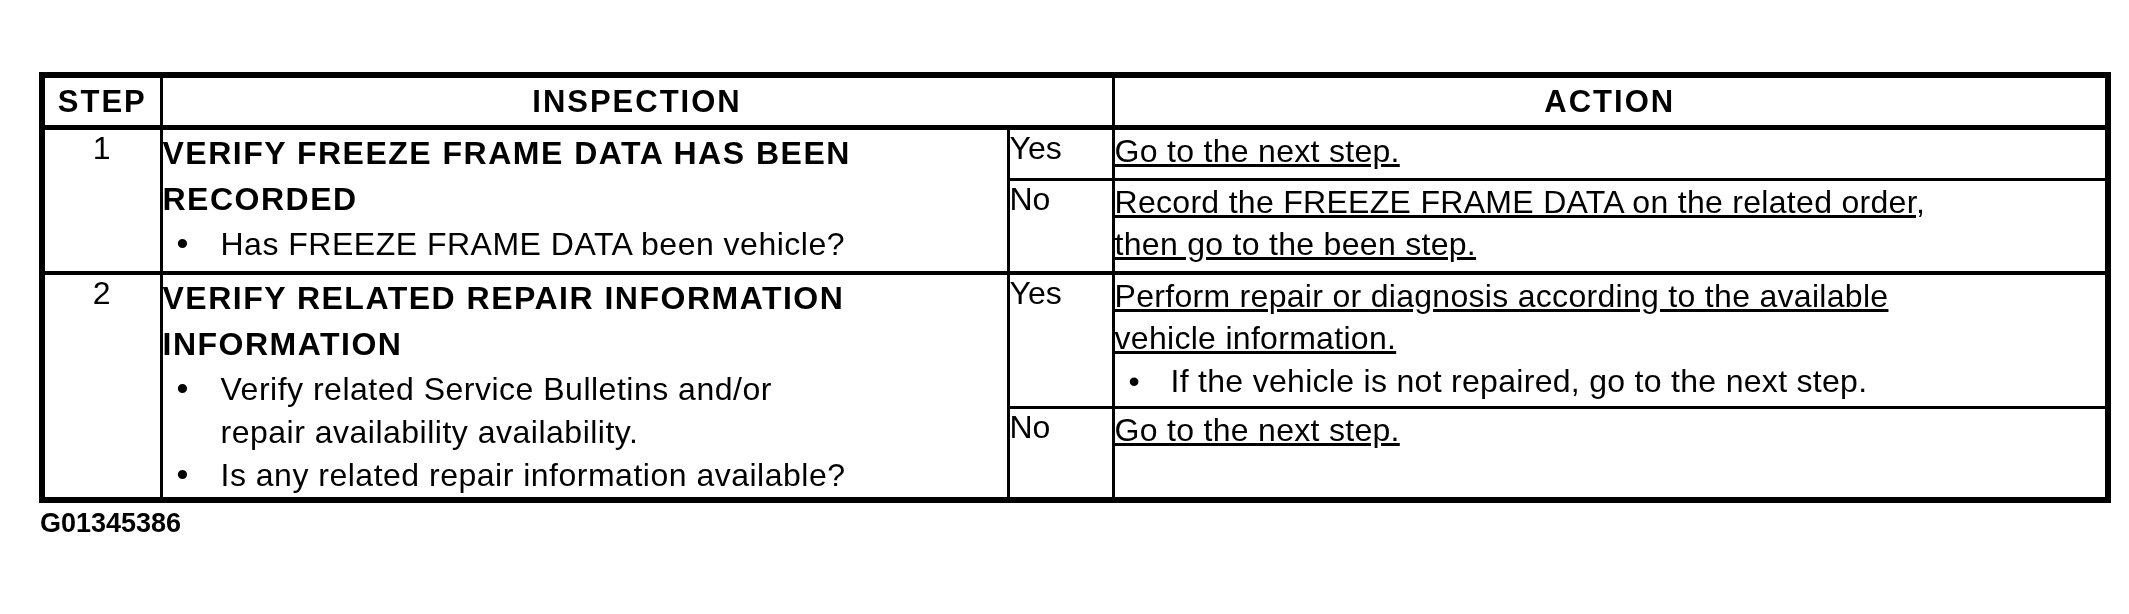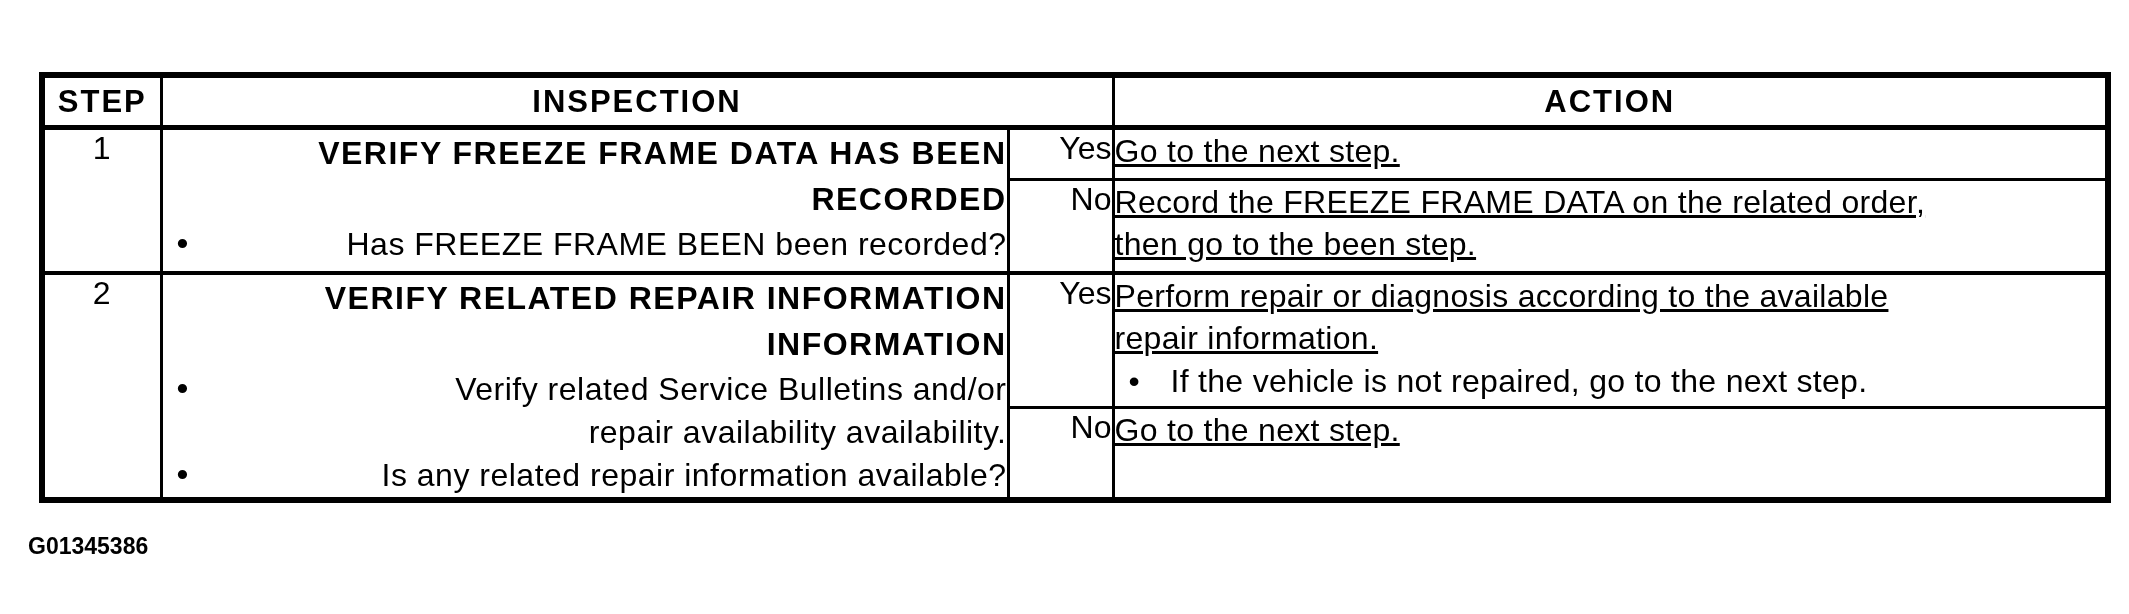--- a/index.html
+++ b/index.html
@@ -45,21 +45,20 @@
   td.stepnum {
     text-align: center;
     font-size: 32px;
     padding-top: 9px;
     letter-spacing: 1px;
   }
   td.insp {
     font-size: 32px;
     padding: 4px 10px 0 14px;
     letter-spacing: 0.5px;
-    text-align: right;
   }
   td.insp .title-line {
     font-weight: bold;
     line-height: 46px;
     letter-spacing: 1.5px;
     white-space: nowrap;
   }
   td.insp .bullets { margin-top: 1px; }
   .bullet {
     position: relative;
@@ -68,41 +67,40 @@
   }
   td.insp .bullet { padding-left: 58px; }
   .bullet .dot {
     position: absolute;
     left: 12px;
     top: -1px;
     font-size: 34px;
   }
   td.insp .bullet .dot { left: 14px; }
   td.yn {
-    text-align: right;
+    text-align: left;
     font-size: 32px;
     padding-top: 8px;
   }
   td.act {
     font-size: 32px;
     padding: 7px 12px 0 13px;
     letter-spacing: 0.3px;
   }
   td.act .act-line { line-height: 42px; white-space: nowrap; text-decoration: underline; }
   td.act .bullet { padding-left: 56px; line-height: 42px; margin-top: 1px; }
   td.act .bullet .dot { left: 14px; top: 0; font-size: 32px; }
   .line { white-space: nowrap; }
   .figid {
     position: absolute;
-    left: 28px;
+    left: 40px;
     top: 508px;
-    font-size: 23px;
+    font-size: 27px;
     font-weight: bold;
     letter-spacing: 0px;
-    margin-top: 25px;
   }
 </style>
 </head>
 <body>
 
 <div class="page">
 
   <table class="diag">
     <colgroup>
       <col style="width:119px">
@@ -121,21 +119,21 @@
     <tr class="r-yes1">
       <td class="stepnum" rowspan="2">1</td>
       <td class="insp" rowspan="2">
         <div class="title">
           <div class="title-line">VERIFY FREEZE FRAME DATA HAS BEEN</div>
           <div class="title-line">RECORDED</div>
         </div>
         <div class="bullets">
           <div class="bullet">
             <span class="dot">•</span>
-            <div class="line">Has FREEZE FRAME BEEN been recorded?</div>
+            <div class="line">Has FREEZE FRAME DATA been vehicle?</div>
           </div>
         </div>
       </td>
       <td class="yn">Yes</td>
       <td class="act">
         <div class="act-line">Go to the next step.</div>
       </td>
     </tr>
 
     <tr class="r-no1">
@@ -161,21 +159,21 @@
           </div>
           <div class="bullet">
             <span class="dot">•</span>
             <div class="line">Is any related repair information available?</div>
           </div>
         </div>
       </td>
       <td class="yn">Yes</td>
       <td class="act">
         <div class="act-line">Perform repair or diagnosis according to the available</div>
-        <div class="act-line">repair information.</div>
+        <div class="act-line">vehicle information.</div>
         <div class="bullet">
           <span class="dot">•</span>
           <div class="line">If the vehicle is not repaired, go to the next step.</div>
         </div>
       </td>
     </tr>
 
     <tr class="r-no2">
       <td class="yn">No</td>
       <td class="act">

